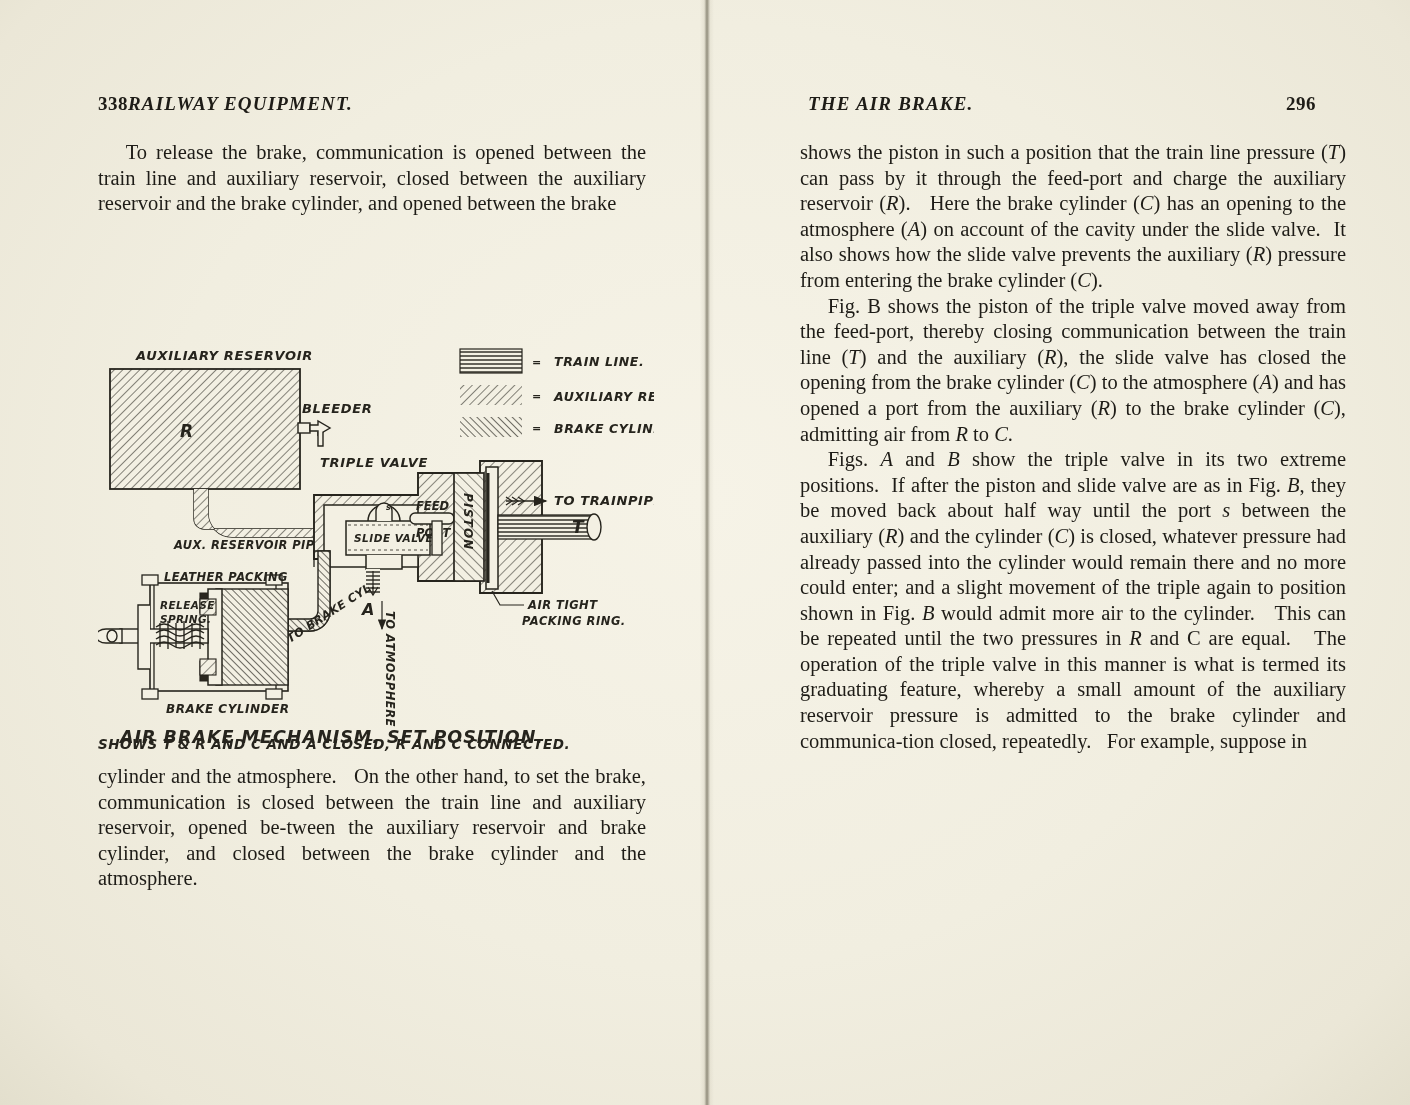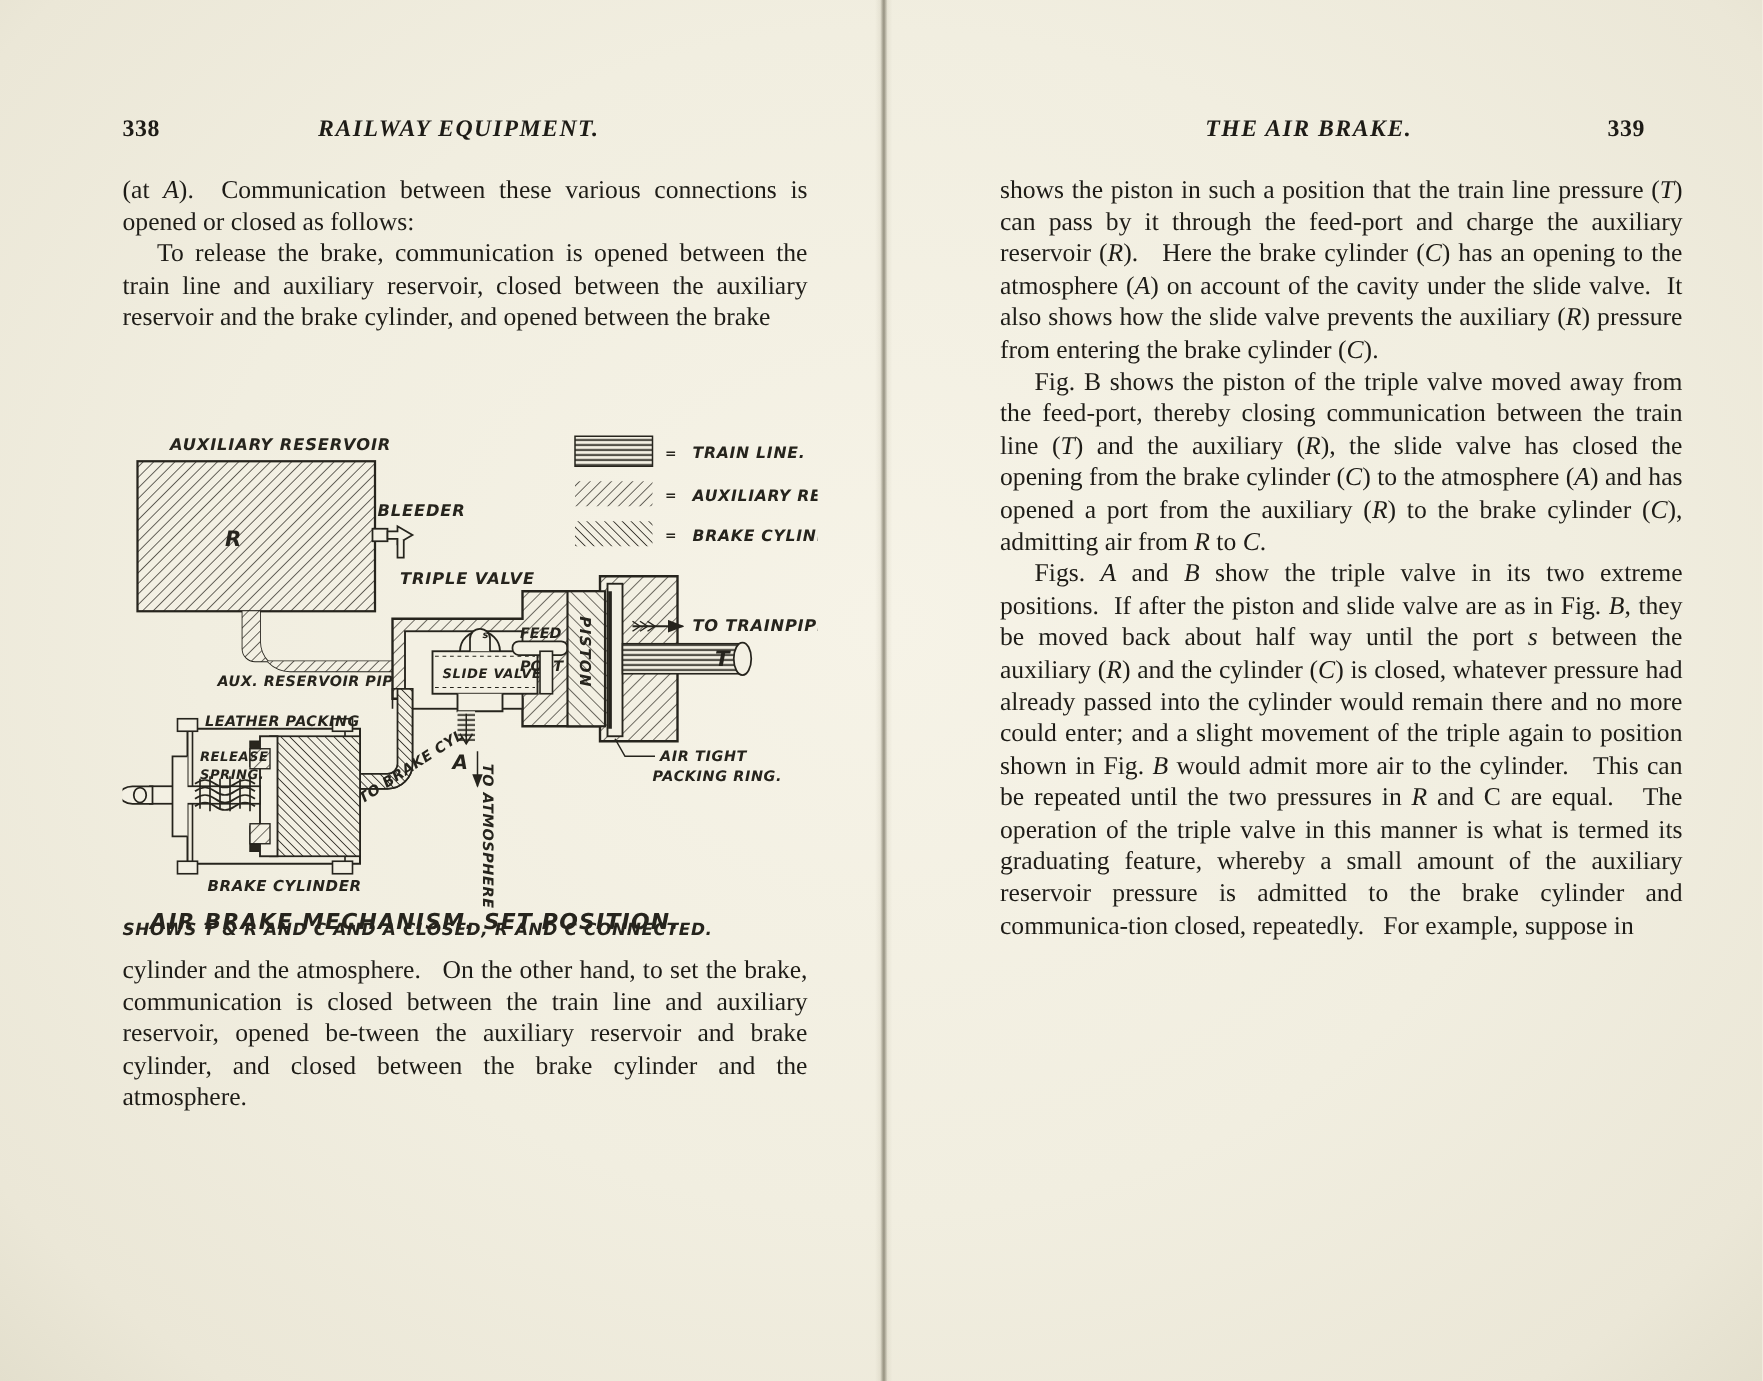--- a/index.html
+++ b/index.html
@@ -33,21 +33,21 @@
 
   .runhead{
     position:absolute;top:93px;height:24px;
     display:flex;align-items:baseline;
     font-style:italic;font-weight:bold;
     font-size:19px;letter-spacing:1.2px;
   }
   .runhead .folio{font-style:normal;font-weight:bold;letter-spacing:0.5px;font-size:19px;}
   .runhead.left{left:98px;width:548px;}
   .runhead.right{left:62px;width:548px;}
-  .runhead .title{flex:1;text-align:center;}
+  .runhead .title{flex:1;}
 
   .col{
     position:absolute;
     font-size:20.5px;
     line-height:25.6px;
     text-align:justify;
     text-justify:inter-word;
   }
   .col.left{left:98px;top:140px;width:548px;}
   .col.right{left:768px;top:140px;width:546px;margin-left:32px;}
@@ -72,21 +72,20 @@
 
 <div class="page left">
 
   <div class="runhead left">
     <span class="folio">338</span>
     <span class="title">RAILWAY EQUIPMENT.</span>
     <span style="width:40px"></span>
   </div>
 
   <div class="col left" style="top:140px;height:160px;">
-    <p class="noind">(at <i>A</i>).&nbsp; Communication between these various connections is opened or closed as follows:</p>
     <p>To release the brake, communication is opened between the train line and auxiliary reservoir, closed between the auxiliary reservoir and the brake cylinder, and opened between the brake</p>
   </div>
 
   <div id="figure">
 
     <svg id="figsvg" width="556" height="410" viewBox="0 0 556 410">
       <defs>
 
         <pattern id="hatchAux" width="6" height="6" patternUnits="userSpaceOnUse" patternTransform="rotate(45)">
           <rect width="6" height="6" fill="#f3f0e3"></rect>
@@ -260,21 +259,21 @@
 
   <div class="col left" style="top:764px;width:548px;">
     <p class="noind">cylinder and the atmosphere.&nbsp;&nbsp; On the other hand, to set the brake, communication is closed between the train line and auxiliary reservoir, opened be-tween the auxiliary reservoir and brake cylinder, and closed between the brake cylinder and the atmosphere.</p>
   </div>
 </div>
 
 <div class="page right">
   <div class="runhead right">
     <span style="width:40px"></span>
     <span class="title">THE AIR BRAKE.</span>
-    <span class="folio">339</span>
+    <span class="folio">296</span>
   </div>
 </div>
 
 <div class="col right">
   <p class="noind">shows the piston in such a position that the train line pressure (<i>T</i>) can pass by it through the feed-port and charge the auxiliary reservoir (<i>R</i>).&nbsp;&nbsp; Here the brake cylinder (<i>C</i>) has an opening to the atmosphere (<i>A</i>) on account of the cavity under the slide valve.&nbsp; It also shows how the slide valve prevents the auxiliary (<i>R</i>) pressure from entering the brake cylinder (<i>C</i>).</p>
   <p>Fig. B shows the piston of the triple valve moved away from the feed-port, thereby closing communication between the train line (<i>T</i>) and the auxiliary (<i>R</i>), the slide valve has closed the opening from the brake cylinder (<i>C</i>) to the atmosphere (<i>A</i>) and has opened a port from the auxiliary (<i>R</i>) to the brake cylinder (<i>C</i>), admitting air from <i>R</i> to <i>C</i>.</p>
   <p>Figs. <i>A</i> and <i>B</i> show the triple valve in its two extreme positions.&nbsp; If after the piston and slide valve are as in Fig. <i>B</i>, they be moved back about half way until the port <i>s</i> between the auxiliary (<i>R</i>) and the cylinder (<i>C</i>) is closed, whatever pressure had already passed into the cylinder would remain there and no more could enter; and a slight movement of the triple again to position shown in Fig. <i>B</i> would admit more air to the cylinder.&nbsp;&nbsp; This can be repeated until the two pressures in <i>R</i> and C are equal.&nbsp;&nbsp; The operation of the triple valve in this manner is what is termed its graduating feature, whereby a small amount of the auxiliary reservoir pressure is admitted to the brake cylinder and communica-tion closed, repeatedly.&nbsp;&nbsp; For example, suppose in</p>
 </div>
 
 </body></html>

